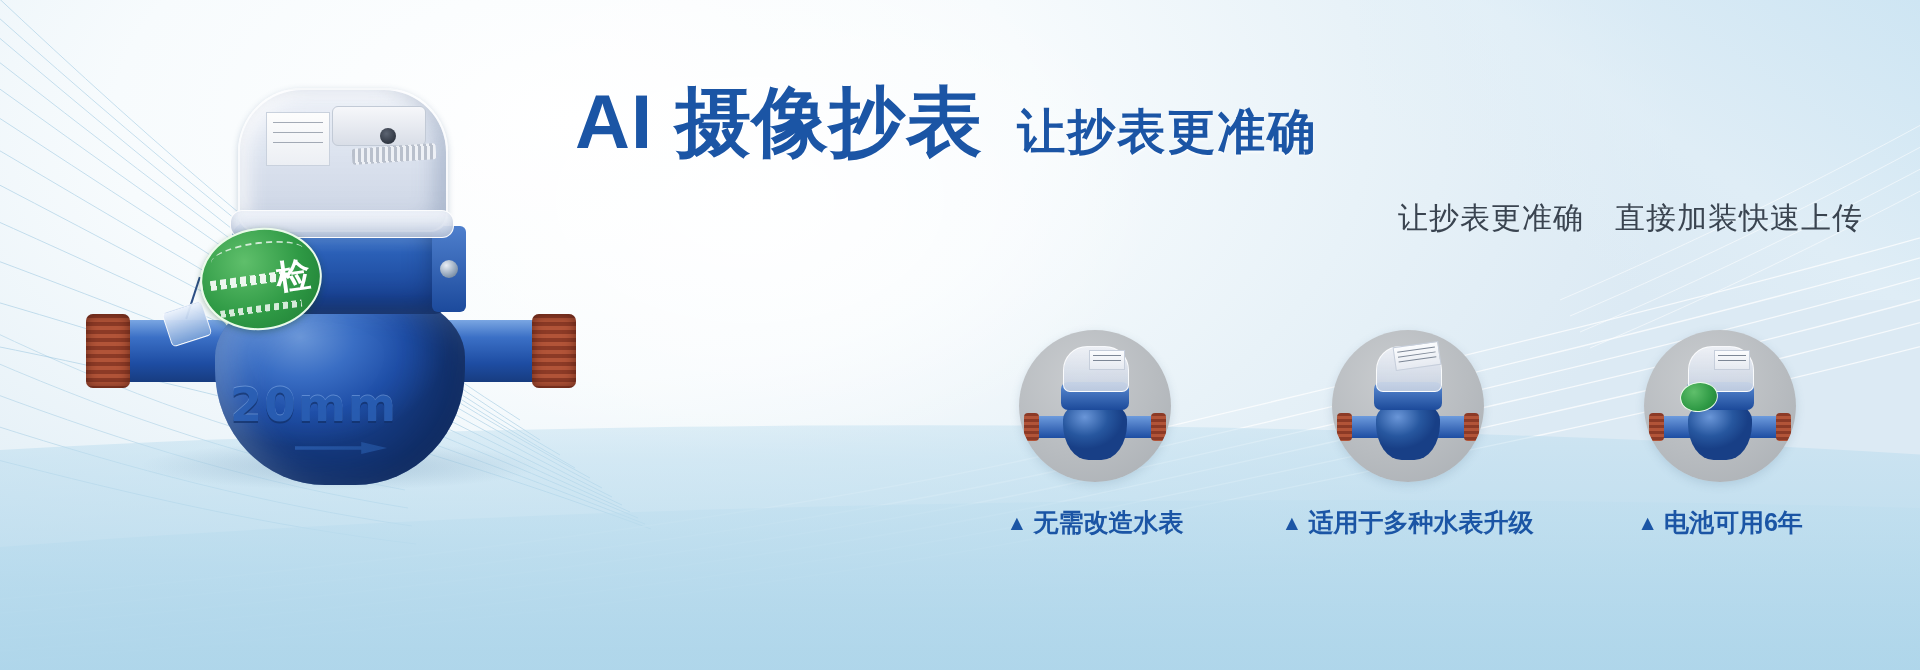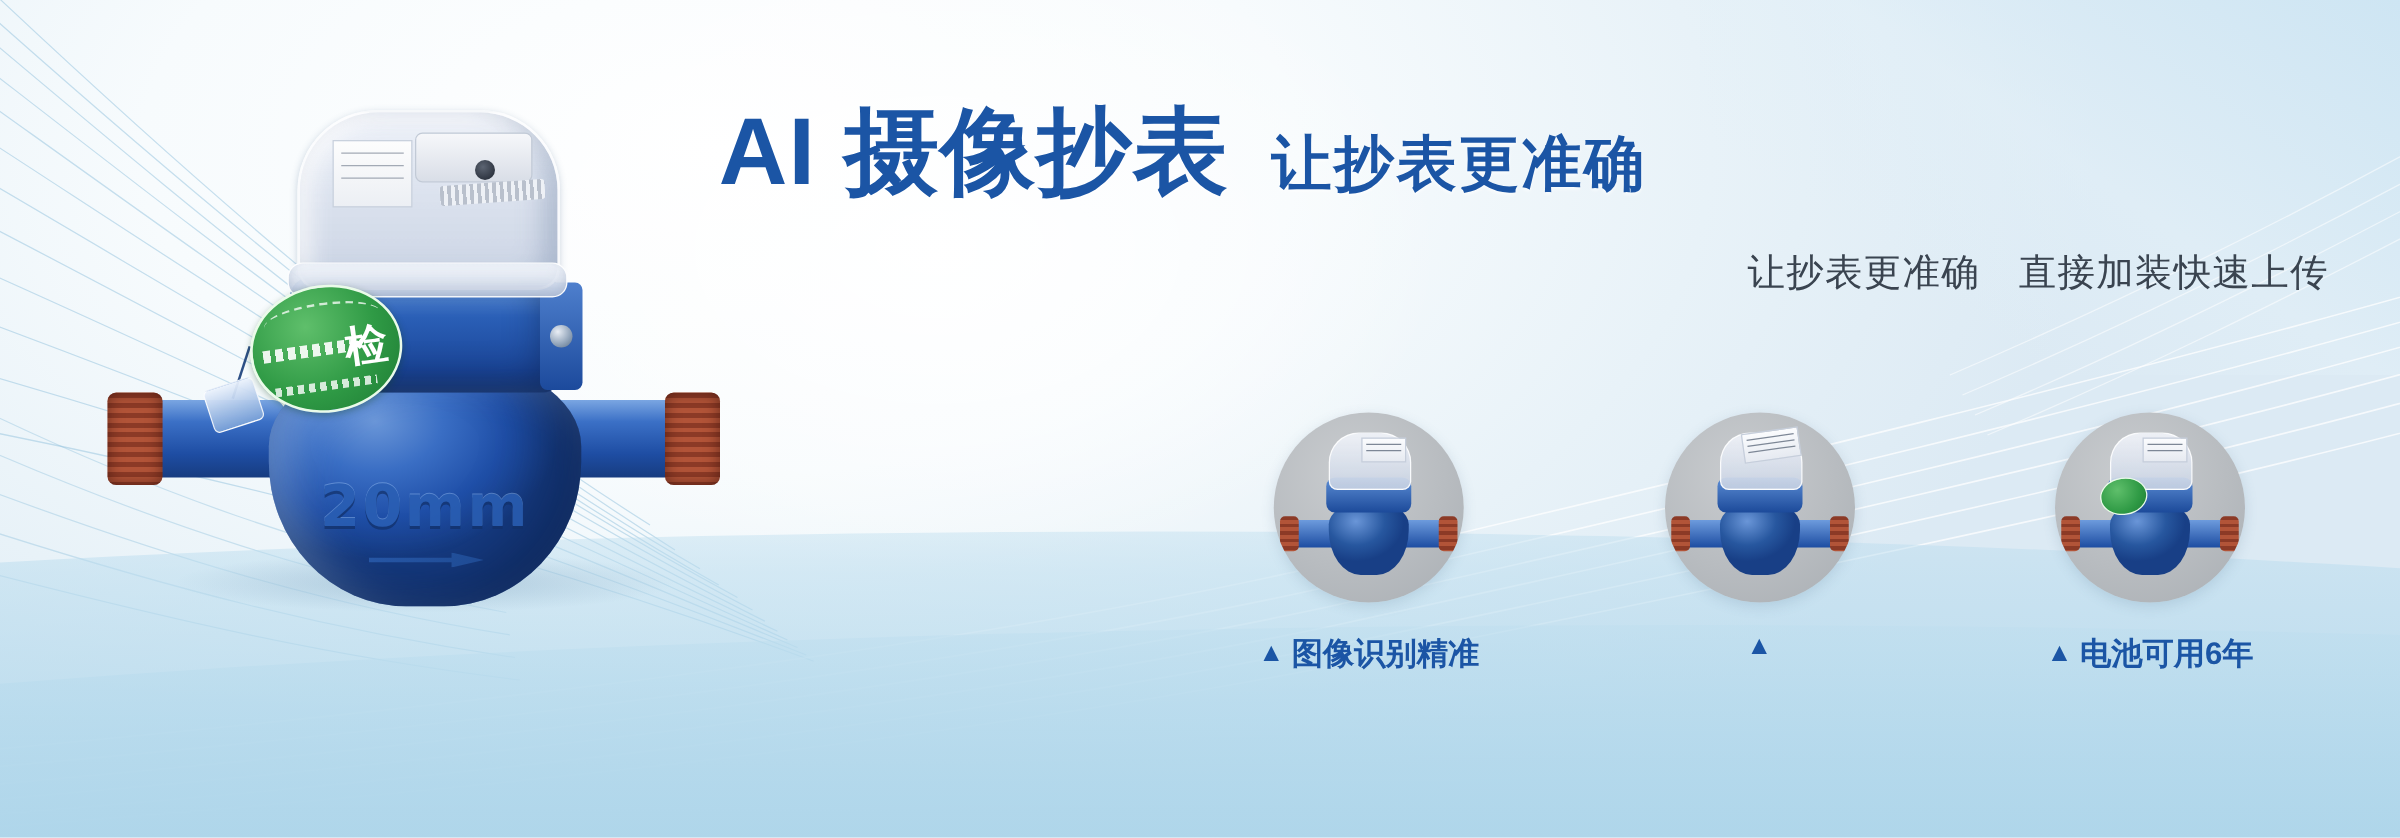--- a/index.html
+++ b/index.html
@@ -51,21 +51,21 @@
   .hm-body{
     position:absolute;left:135px;top:215px;width:250px;height:200px;
     border-radius:46% 46% 44% 44%/36% 36% 58% 58%;
     background:
       radial-gradient(60% 55% at 34% 26%, #6a96d8 0%, #3a6ec4 36%, #1f4fa8 70%, #163c84 100%);
     box-shadow:inset -24px -18px 46px rgba(9,28,66,.55), inset 18px 12px 34px rgba(176,206,245,.45);
   }
   .hm-body-emboss{
     position:absolute;left:150px;top:300px;width:220px;height:70px;
     color:#2a5fb4;font-size:46px;font-weight:700;letter-spacing:2px;
-    text-align:center;line-height:70px;
+    text-align:left;line-height:70px;
     text-shadow:0 2px 0 rgba(18,48,104,.85), 0 -1px 0 rgba(150,190,240,.55);
     opacity:.85;
     font-family:"DejaVu Sans",sans-serif;
   }
   .hm-body-arrow{
     position:absolute;left:215px;top:372px;width:92px;height:12px;
     background:linear-gradient(90deg,#2c60b2,#23539f);
     clip-path:polygon(0 35%,72% 35%,72% 0,100% 50%,72% 100%,72% 65%,0 65%);
     opacity:.75;
   }
@@ -348,21 +348,21 @@
           <div class="mm-collar"></div>
           <div class="mm-dome"></div>
           <div class="mm-tag">
               <i></i>
               <i></i>
             </div>
         </div>
       </div>
       <div class="caption">
         <span class="cap-tri">▲</span>
-        <span>图像识别精准</span>
+        <span>无需改造水表</span>
       </div>
     </div>
 
     <div class="feature">
       <div class="thumb">
         <div class="mm">
           <div class="mm-pipe l"></div>
             <div class="mm-pipe r"></div>
           <div class="mm-th l"></div>
             <div class="mm-th r"></div>
@@ -371,20 +371,21 @@
           <div class="mm-dome"></div>
           <div class="mm-tag" style="left:62px;top:14px;width:44px;height:22px;transform:rotate(-8deg);">
               <i></i>
               <i></i>
               <i></i>
             </div>
         </div>
       </div>
       <div class="caption">
         <span class="cap-tri">▲</span>
+        <span>适用于多种水表升级</span>
       </div>
     </div>
 
     <div class="feature">
       <div class="thumb">
         <div class="mm">
           <div class="mm-pipe l"></div>
             <div class="mm-pipe r"></div>
           <div class="mm-th l"></div>
             <div class="mm-th r"></div>

